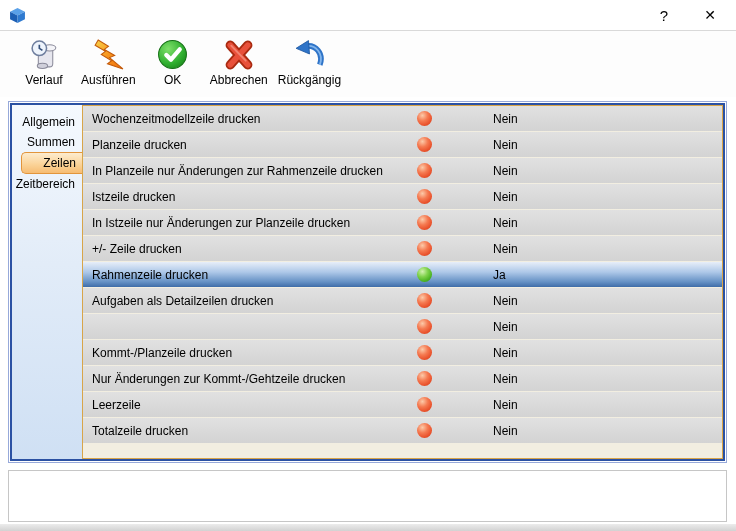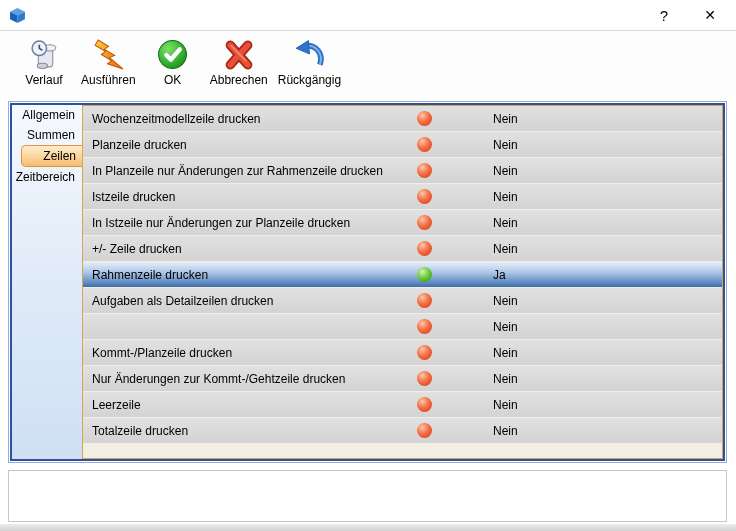--- a/index.html
+++ b/index.html
@@ -36,21 +36,21 @@
   .panel-outer{
     position:absolute;left:8px;top:101px;width:719px;height:362px;
     border:1px solid #97a9da;padding:1px;background:#fff;box-sizing:border-box;
   }
   .panel-inner{
     border:2px solid #2b51a3;height:100%;box-sizing:border-box;
     display:flex;background:#fff;
   }
   
   .sidebar{
-    width:70px;flex:0 0 70px;box-sizing:border-box;
+    width:70px;flex:0 0 70px;box-sizing:border-box;padding-top:7px;
     background:linear-gradient(180deg,#f5f9fe 0%,#e2ecf8 45%,#cfe0f4 100%);
   }
   .side-item{
     text-align:right;font-size:12px;padding:3px 7px 3px 0;color:#000;
     cursor:default;
   }
   .side-item.selected{
     margin-left:9px;margin-right:0;padding-right:6px;
     background:linear-gradient(180deg,#fdeccf 0%,#fbd49a 55%,#f6bc72 100%);
     border:1px solid #e2953c;border-right:none;border-radius:5px 0 0 5px;

